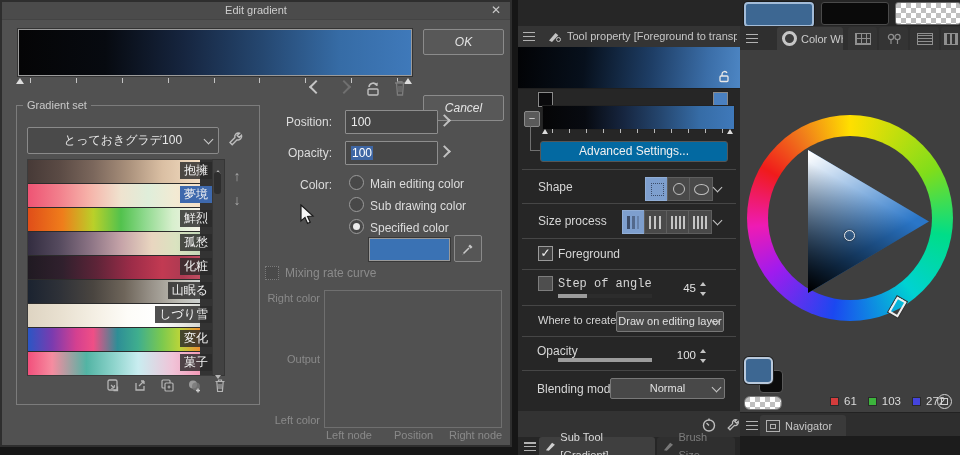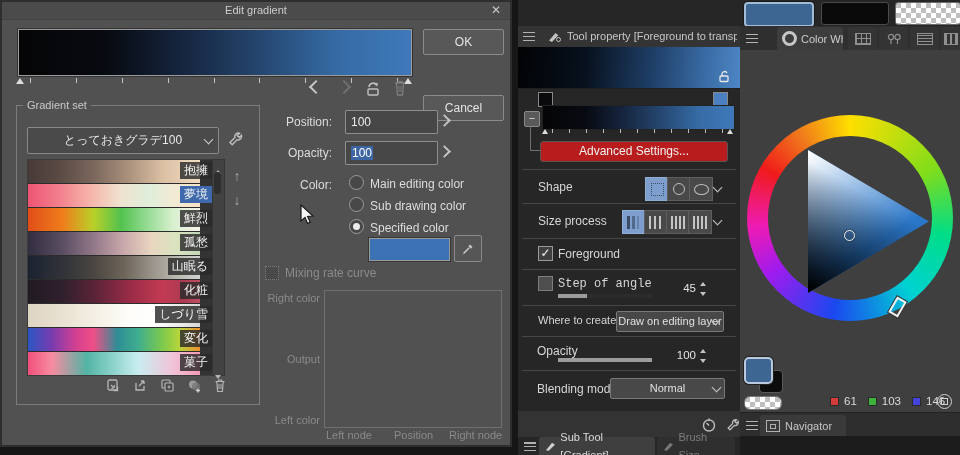--- a/index.html
+++ b/index.html
@@ -15,21 +15,21 @@
            line-height:16px;text-align:center;cursor:default;}
   .grad-preview{position:absolute;left:16px;top:27px;width:392px;height:45px;
                 border:1px solid #9b9b9b;box-shadow:0 0 0 1px #343434;}
   .track{position:absolute;left:14px;top:75px;width:396px;height:10px;}
   .caret{position:absolute;top:1px;width:0;height:0;border-left:4px solid transparent;
          border-right:4px solid transparent;border-bottom:6px solid #dcdcdc;}
   .caret.l{left:0;} .caret.r{right:0;}
   .ticks{position:absolute;left:14px;right:14px;top:1px;height:6px;display:flex;justify-content:space-between;}
   .ticks i{width:1px;height:5px;background:#c4c4c4;}
   .btn{background:#585858;border:1px solid #8b8b8b;border-radius:2px;color:#e4e4e4;
-       font-size:12px;text-align:center;}
+       font-size:12px;text-align:center;font-style:italic;}
   .btn-ok{position:absolute;left:421px;top:27px;width:79px;height:24px;line-height:24px;}
   .btn-cancel{position:absolute;left:421px;top:57px;width:79px;height:24px;line-height:24px;margin-top:36px;}
   .hist{position:absolute;top:76px;height:20px;}
   .chev{display:inline-block;width:8px;height:8px;border-left:2px solid #c6c6c6;border-bottom:2px solid #c6c6c6;}
   .chev.prev{transform:rotate(45deg);}
   .chev.next{transform:rotate(225deg);border-color:#707070;}
   .icon-svg{display:block;}
 
   .groupbox{position:absolute;left:14px;top:103px;width:242px;height:298px;border:1px solid #7c7c7c;}
   .legend{position:absolute;left:6px;top:-7px;background:#515151;padding:0 4px;font-size:11px;color:#c9c9c9;}
@@ -84,21 +84,21 @@
   .unlock{position:absolute;right:9px;bottom:5px;}
   .node-sq{position:absolute;width:13px;height:13px;border:1px solid #8a8a8a;box-shadow:0 0 0 1px #222;}
   .mid-gradbar{position:absolute;left:24px;top:105px;width:191px;height:23px;border:1px solid #222;}
   .minus-btn{position:absolute;left:6px;top:111px;width:14px;height:14px;background:#5a5a5a;border:1px solid #8a8a8a;
              border-radius:2px;color:#e0e0e0;font-size:11px;line-height:12px;text-align:center;}
   .connector{position:absolute;background:#707070;}
   .mid-track{position:absolute;left:24px;top:129px;width:191px;height:8px;}
   .mid-track .ticks{left:10px;right:10px;top:0;height:5px;}
   .mid-track .ticks i{height:4px;background:#b9b9b9;}
   .mid-track .caret{top:0;border-bottom-width:5px;border-left-width:3.5px;border-right-width:3.5px;}
-  .adv-btn{position:absolute;left:22px;top:141px;width:186px;height:19px;background:#b91c1c;border:1px solid #565656;
+  .adv-btn{position:absolute;left:22px;top:141px;width:186px;height:19px;background:#0369a1;border:1px solid #565656;
            border-radius:3px;color:#f0f0f0;font-size:12px;text-align:center;line-height:19px;}
   .sep{position:absolute;left:4px;width:214px;height:1px;background:#464646;}
   .mlabel{position:absolute;font-size:12px;color:#d6d6d6;white-space:nowrap;}
   .iconbtn{position:absolute;width:22px;height:22px;background:#494949;border:1px solid #5e5e5e;
            display:flex;align-items:center;justify-content:center;}
   .iconbtn.sel{background:#7e9fce;border-color:#91aed6;}
   .dd-chev{position:absolute;width:6px;height:6px;border-left:1.5px solid #c6c6c6;border-bottom:1.5px solid #c6c6c6;transform:rotate(-45deg);}
   .checkbox{position:absolute;width:13px;height:13px;background:#3f3f3f;border:1px solid #9a9a9a;
             color:#f2f2f2;font-size:12px;line-height:13px;text-align:center;}
   .checkbox.off{background:#4e4e4e;border-color:#7d7d7d;}
@@ -243,26 +243,26 @@
   </div>
           <div class="grad-row">
     <span class="swatch" style="background: linear-gradient(90deg, rgb(224, 78, 25) 0%, rgb(239, 125, 27) 20%, rgb(186, 208, 41) 38%, rgb(82, 194, 77) 54%, rgb(143, 217, 142) 68%, rgb(215, 239, 205) 84%, rgb(248, 244, 234) 100%);"></span>
     <span class="gname">鮮烈</span>
   </div>
           <div class="grad-row">
     <span class="swatch" style="background: linear-gradient(90deg, rgb(51, 45, 64) 0%, rgb(85, 74, 94) 18%, rgb(139, 115, 132) 36%, rgb(197, 163, 168) 54%, rgb(233, 214, 192) 72%, rgb(218, 227, 192) 86%, rgb(194, 216, 184) 100%);"></span>
     <span class="gname">孤愁</span>
   </div>
           <div class="grad-row">
+    <span class="swatch" style="background: linear-gradient(90deg, rgb(32, 26, 34) 0%, rgb(48, 32, 45) 20%, rgb(94, 36, 56) 40%, rgb(156, 44, 72) 60%, rgb(194, 58, 82) 78%, rgb(173, 58, 82) 90%, rgb(192, 78, 98) 100%);"></span>
+    <span class="gname">化粧</span>
+  </div>
+          <div class="grad-row">
     <span class="swatch" style="background: linear-gradient(90deg, rgb(27, 35, 48) 0%, rgb(46, 49, 56) 18%, rgb(74, 69, 64) 38%, rgb(110, 101, 90) 56%, rgb(153, 147, 138) 72%, rgb(189, 188, 180) 88%, rgb(205, 210, 208) 100%);"></span>
     <span class="gname">山眠る</span>
-  </div>
-          <div class="grad-row">
-    <span class="swatch" style="background: linear-gradient(90deg, rgb(32, 26, 34) 0%, rgb(48, 32, 45) 20%, rgb(94, 36, 56) 40%, rgb(156, 44, 72) 60%, rgb(194, 58, 82) 78%, rgb(173, 58, 82) 90%, rgb(192, 78, 98) 100%);"></span>
-    <span class="gname">化粧</span>
   </div>
           <div class="grad-row">
     <span class="swatch" style="background: linear-gradient(90deg, rgb(222, 212, 194) 0%, rgb(233, 225, 209) 20%, rgb(245, 240, 229) 40%, rgb(253, 252, 248) 58%, rgb(255, 255, 255) 74%, rgb(233, 233, 229) 90%, rgb(213, 216, 212) 100%);"></span>
     <span class="gname">しづり雪</span>
   </div>
           <div class="grad-row">
     <span class="swatch" style="background: linear-gradient(90deg, rgb(43, 86, 196) 0%, rgb(122, 59, 175) 14%, rgb(212, 64, 144) 28%, rgb(239, 79, 134) 38%, rgb(46, 142, 150) 52%, rgb(63, 174, 142) 64%, rgb(124, 201, 78) 78%, rgb(184, 212, 58) 88%, rgb(239, 143, 49) 100%);"></span>
     <span class="gname">変化</span>
   </div>
           <div class="grad-row">
@@ -534,21 +534,21 @@
     <div class="fgswatch" style="background: rgb(61, 103, 146);"></div>
     <div class="bgswatch"></div>
     <div class="trpill checker"></div>
 
     <div class="rgbrow">
       <span class="chip" style="background:#d43c3c;"></span>
       <span>61</span>
       <span class="chip" style="background:#3cb43c;margin-left:6px;"></span>
       <span>103</span>
       <span class="chip" style="background:#4444dd;margin-left:6px;"></span>
-      <span>146</span>
+      <span>272</span>
     </div>
     <div class="wheel-toggle">
         <i></i>
       </div>
 
     <div class="nav-bar">
       <span class="hamb" style="position:absolute;left:6px;top:8px;"></span>
       <div class="nav-tab">
         <span class="nav-icon">
             <i></i>

